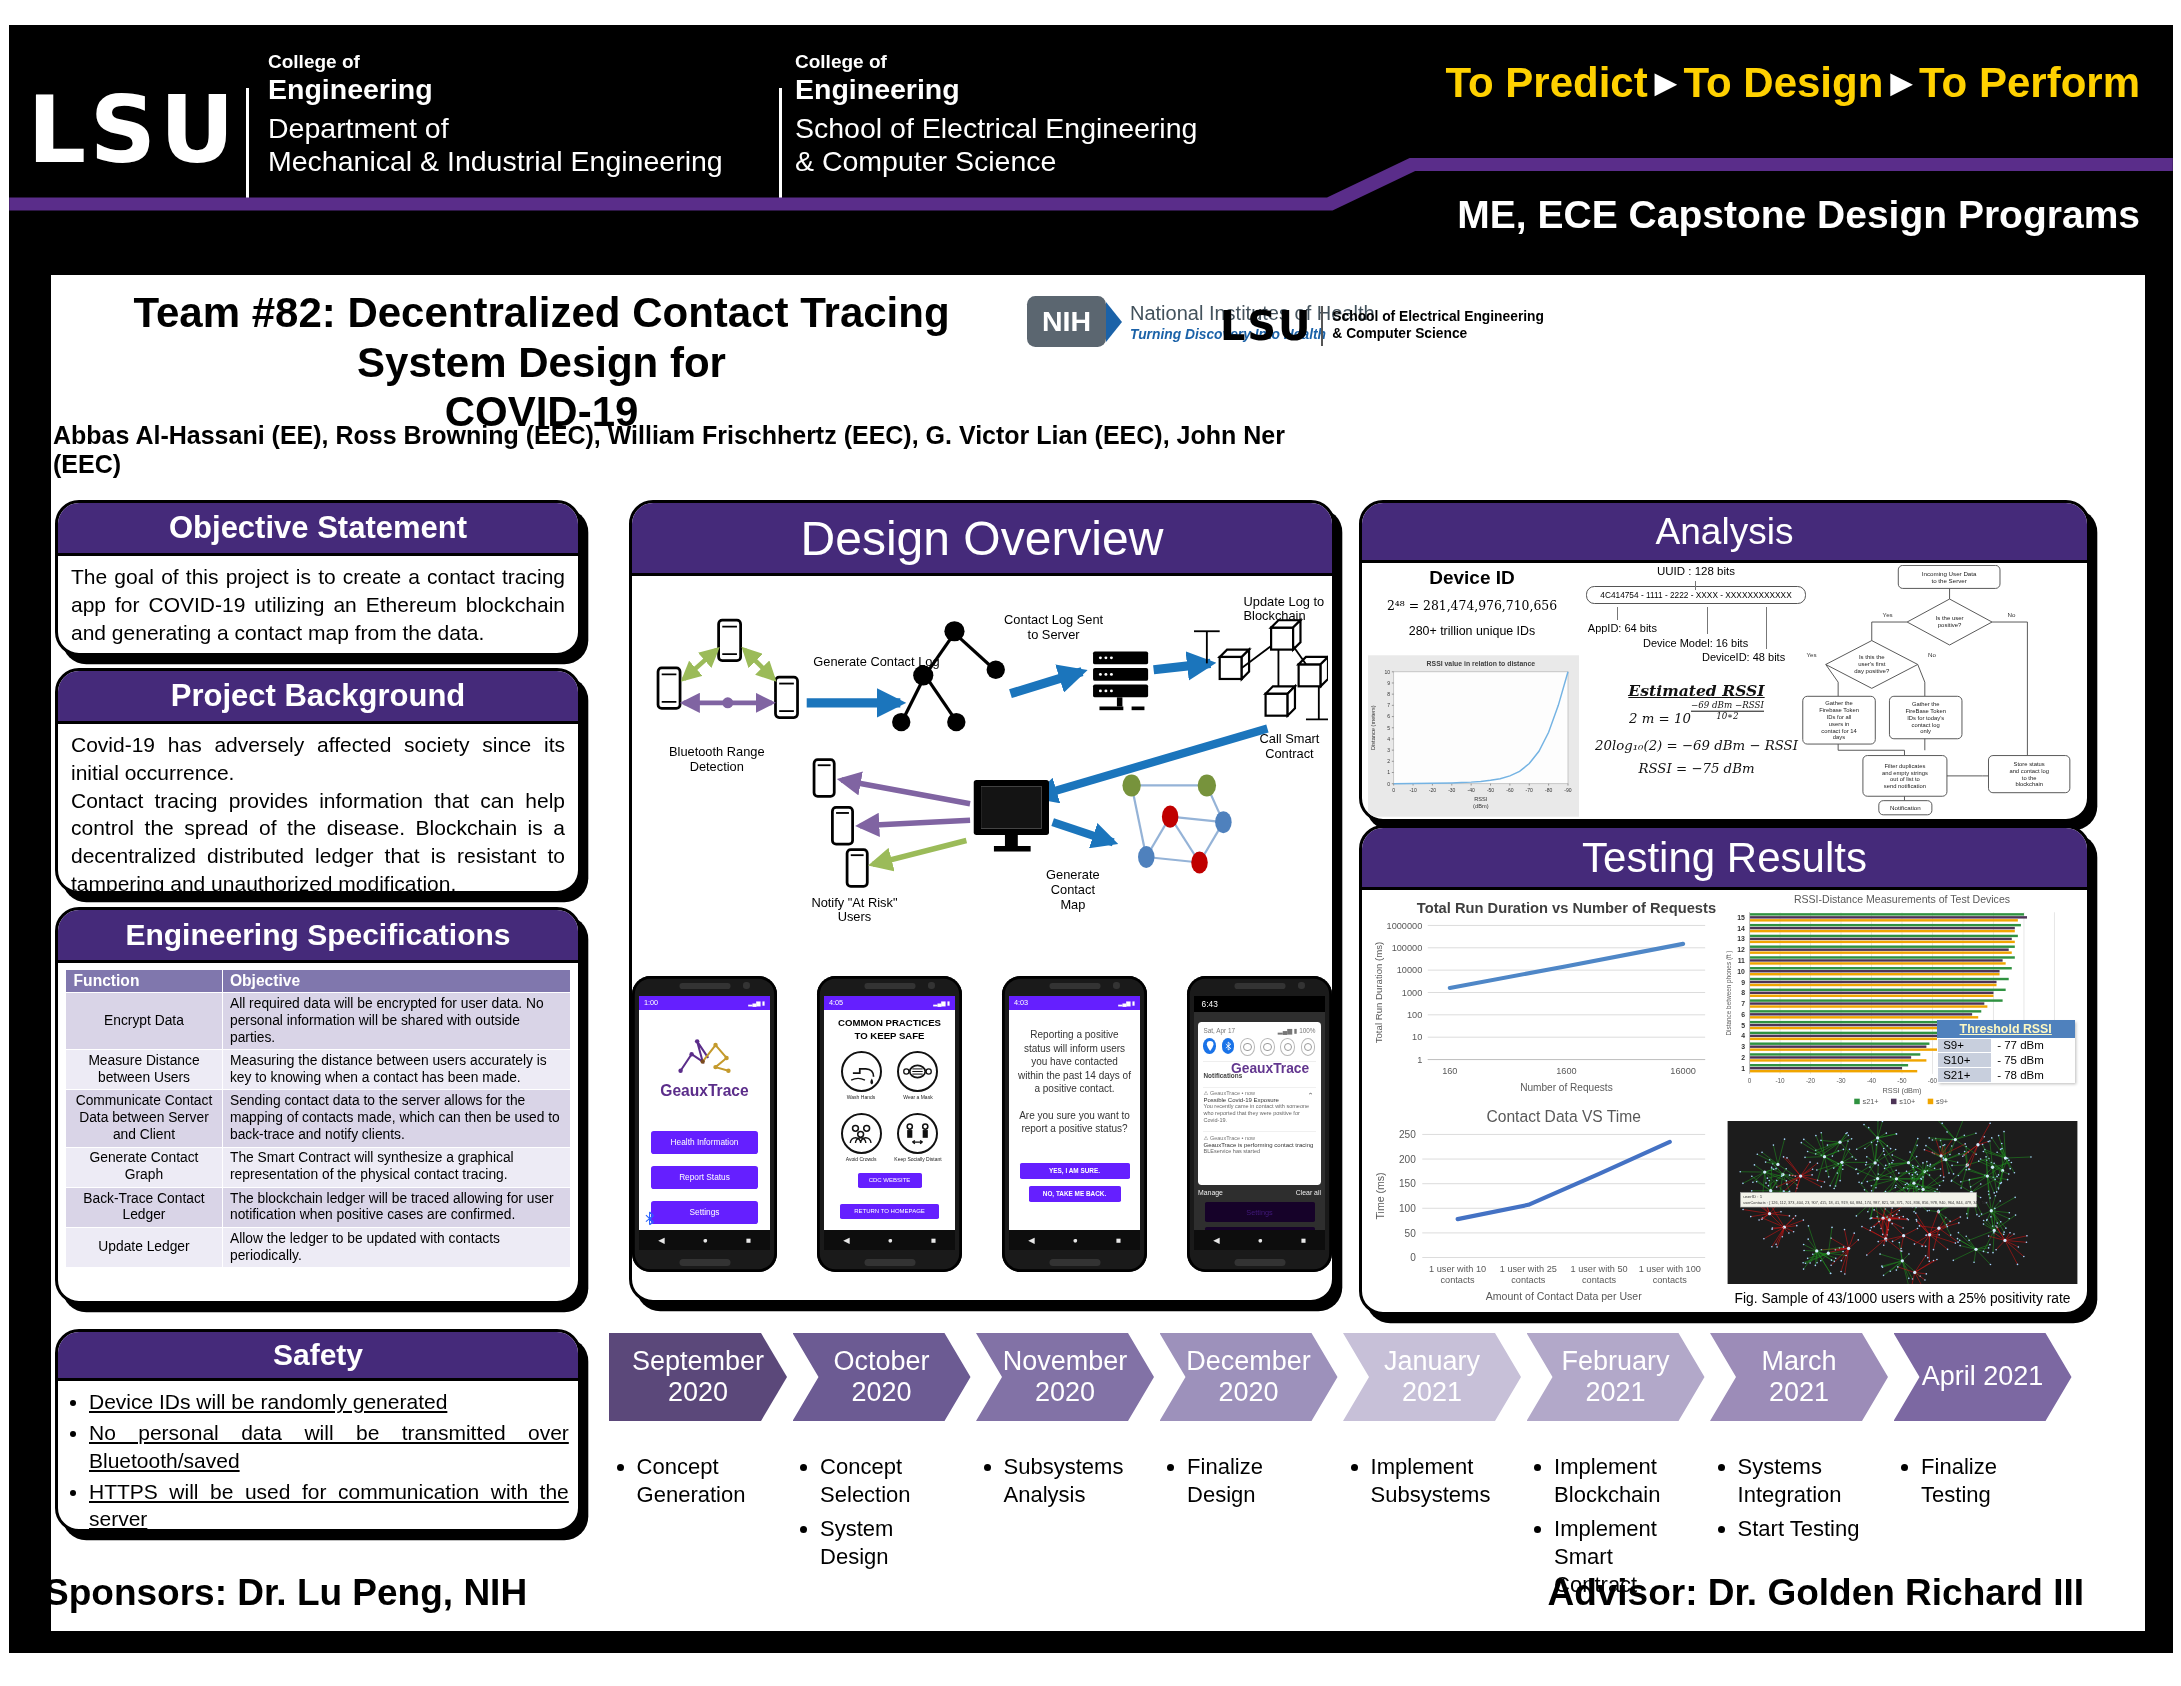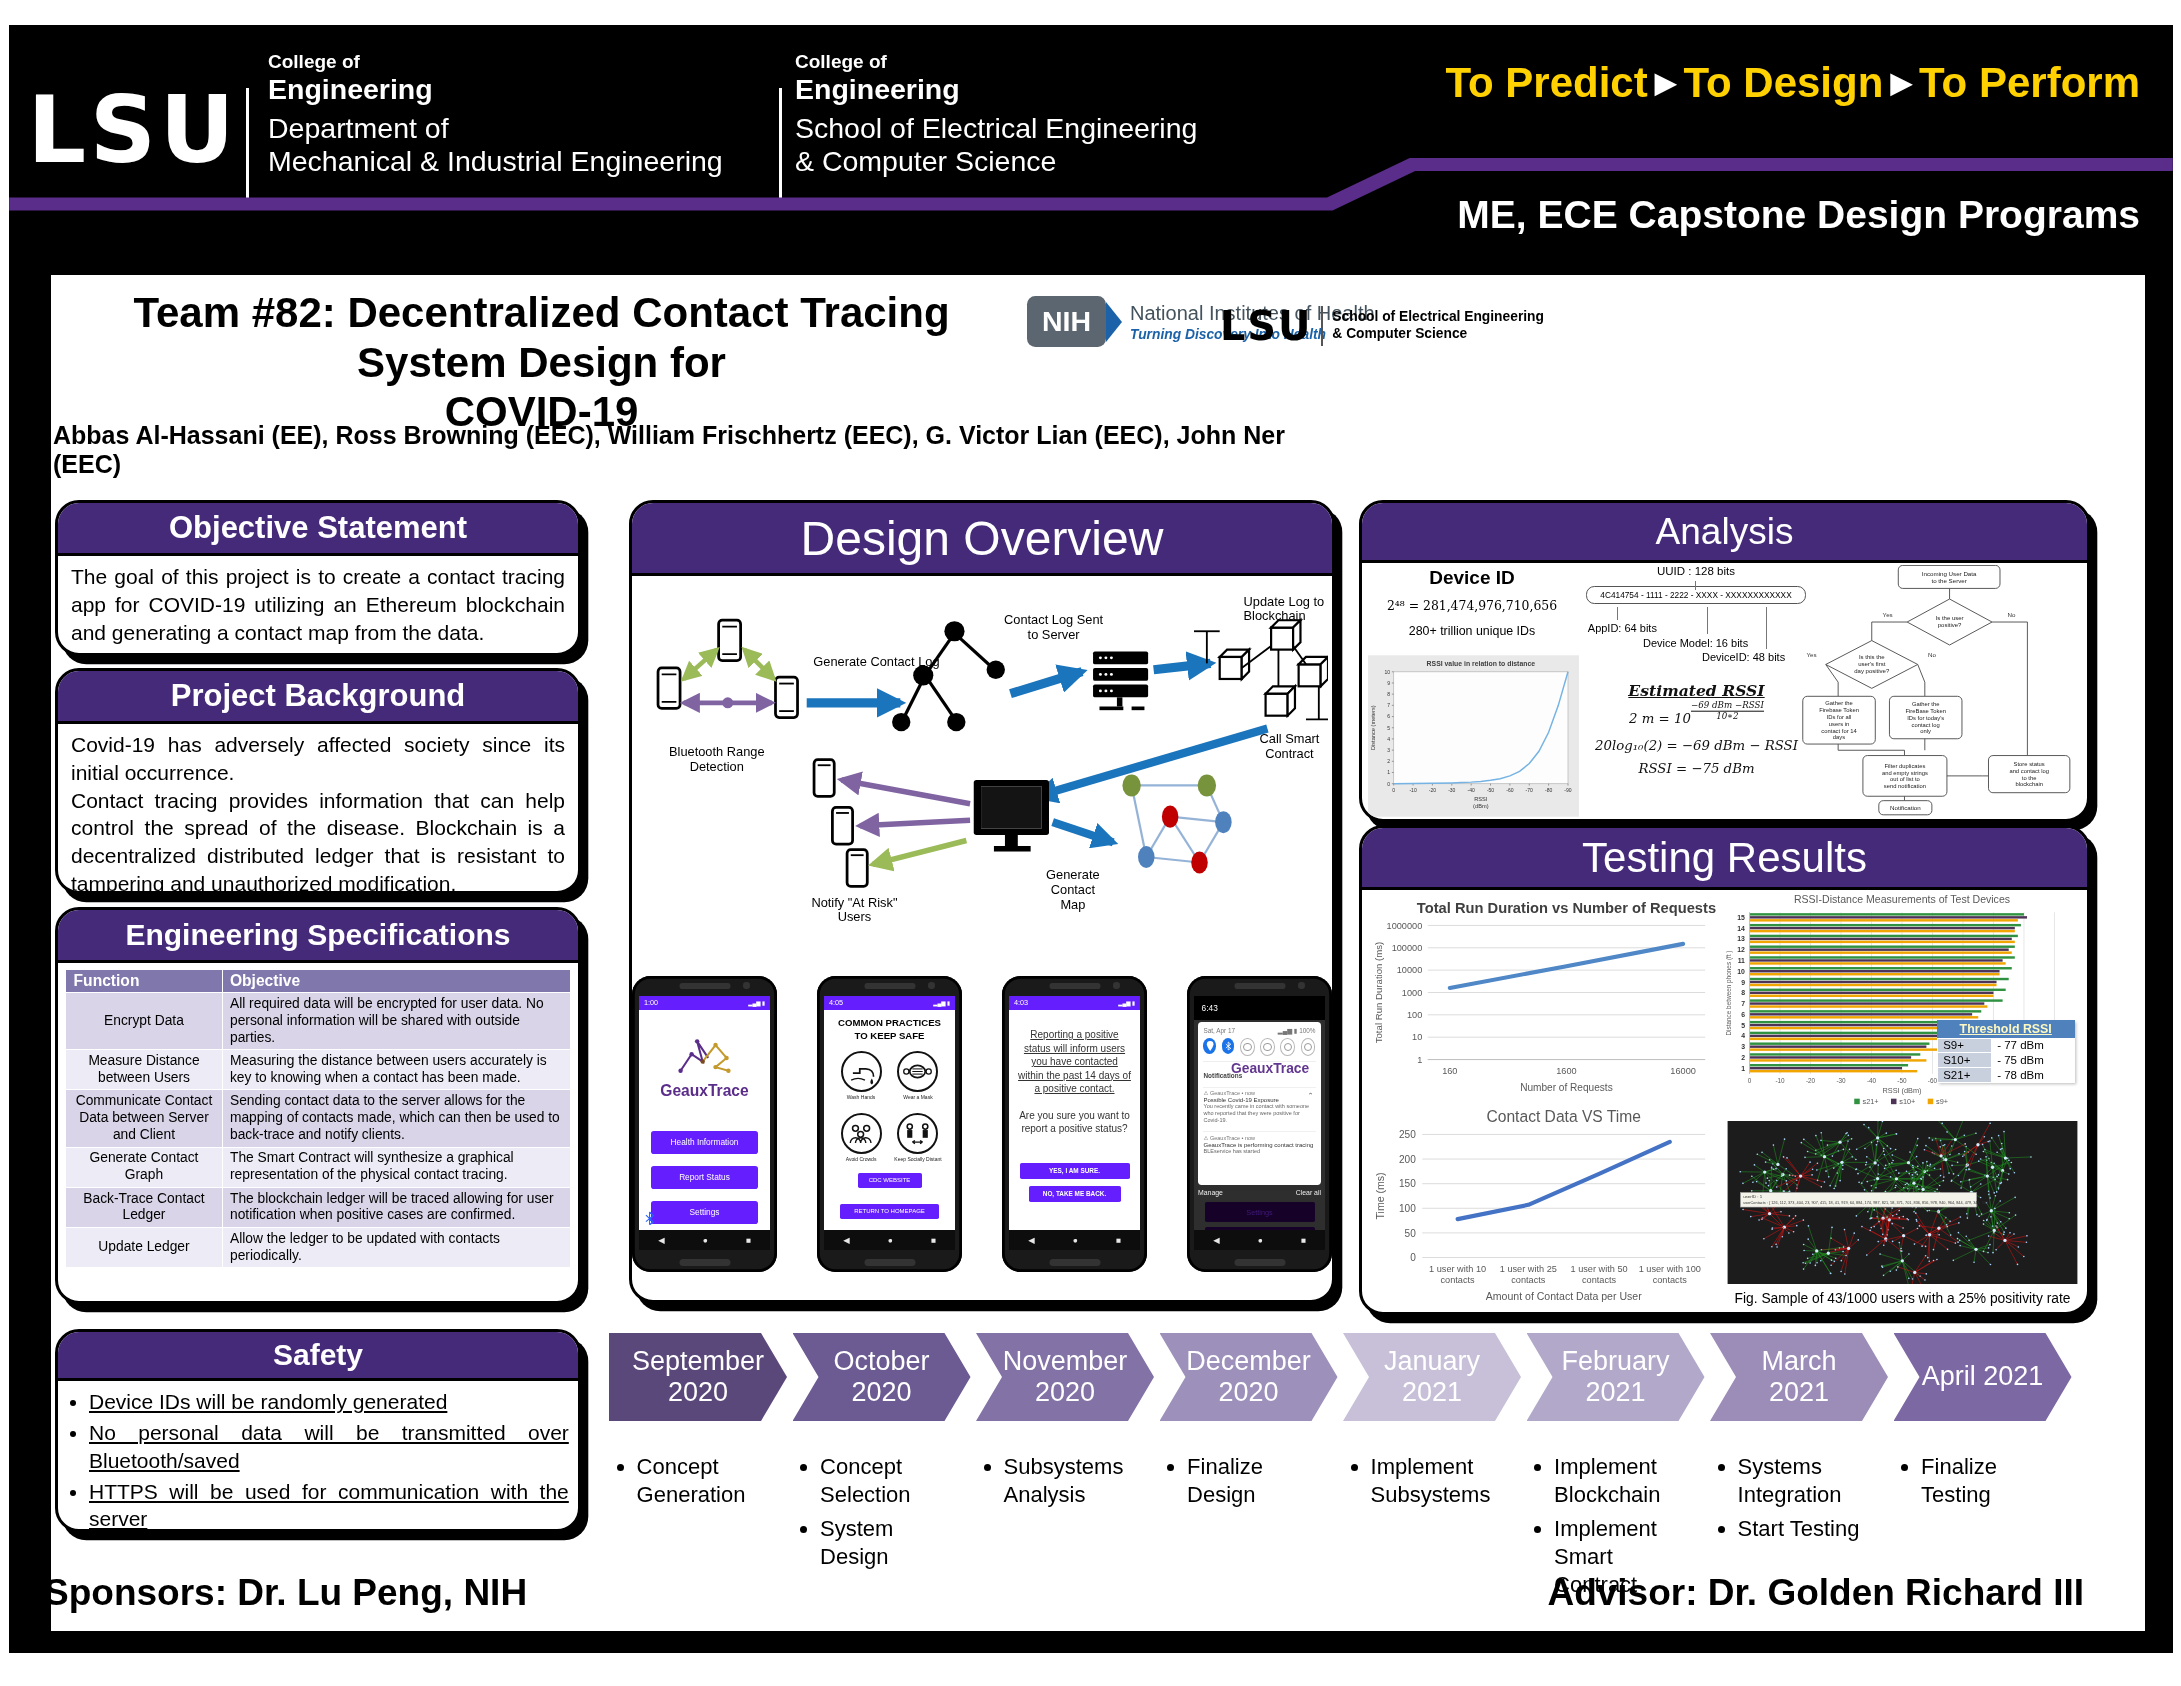--- a/index.html
+++ b/index.html
@@ -492,37 +492,37 @@
             <div class="homebar"></div>
           </div>
           <div class="phone">
             <div class="spk"></div>
             <div class="cam"></div>
             <div class="scr">
               <div class="stat">
                 <span>4:03</span>
                 <span style="font-size: 5.5px;">▂▄▆ ▮</span>
               </div>
-              <div class="p3msg" style="margin-top: 18.4px; text-decoration: underline;">Reporting a positive status will inform users you have contacted within the past 14 days of a positive contact.</div>
+              <div class="p3msg" style="margin-top: 18.4px;">Reporting a positive status will inform users you have contacted within the past 14 days of a positive contact.</div>
               <div class="p3msg" style="margin-top: 13px;">Are you sure you want to report a positive status?</div>
               <div class="appbtn p3btn" style="width: 110px; margin-top: 27.5px;">YES, I AM SURE.</div>
               <div class="appbtn p3btn" style="width: 92px; margin-top: 7.3px;">NO, TAKE ME BACK.</div>
               <div class="navbar">
                 <span>◀</span>
                 <span>●</span>
                 <span>■</span>
               </div>
             </div>
             <div class="homebar"></div>
           </div>
           <div class="phone">
             <div class="spk"></div>
             <div class="cam"></div>
             <div class="scr" style="background: rgb(46, 46, 46);">
-              <div style="height: 24px; background: rgb(0, 0, 0); color: rgb(255, 255, 255); font-size: 8.3px; display: flex; align-items: center; padding-left: 7.3px;">6:43</div>
+              <div style="height: 16px; background: rgb(0, 0, 0); color: rgb(255, 255, 255); font-size: 8.3px; display: flex; align-items: center; padding-left: 7.3px;">6:43</div>
               <div class="shade">
                 <div style="display: flex; justify-content: space-between; font-size: 6.4px; color: rgb(119, 119, 119);">
                   <span>Sat, Apr 17</span>
                   <span>▂▄▆ ▮ 100%</span>
                 </div>
                 <div class="qrow">
                   <div class="qc blue">
                     <svg width="8.3" height="10" viewBox="0 0 10 12">
                       <path d="M5 0 a4 4 0 0 1 4 4 c0 3 -4 8 -4 8 s-4 -5 -4 -8 a4 4 0 0 1 4 -4" fill="#fff"></path>
                     </svg>

